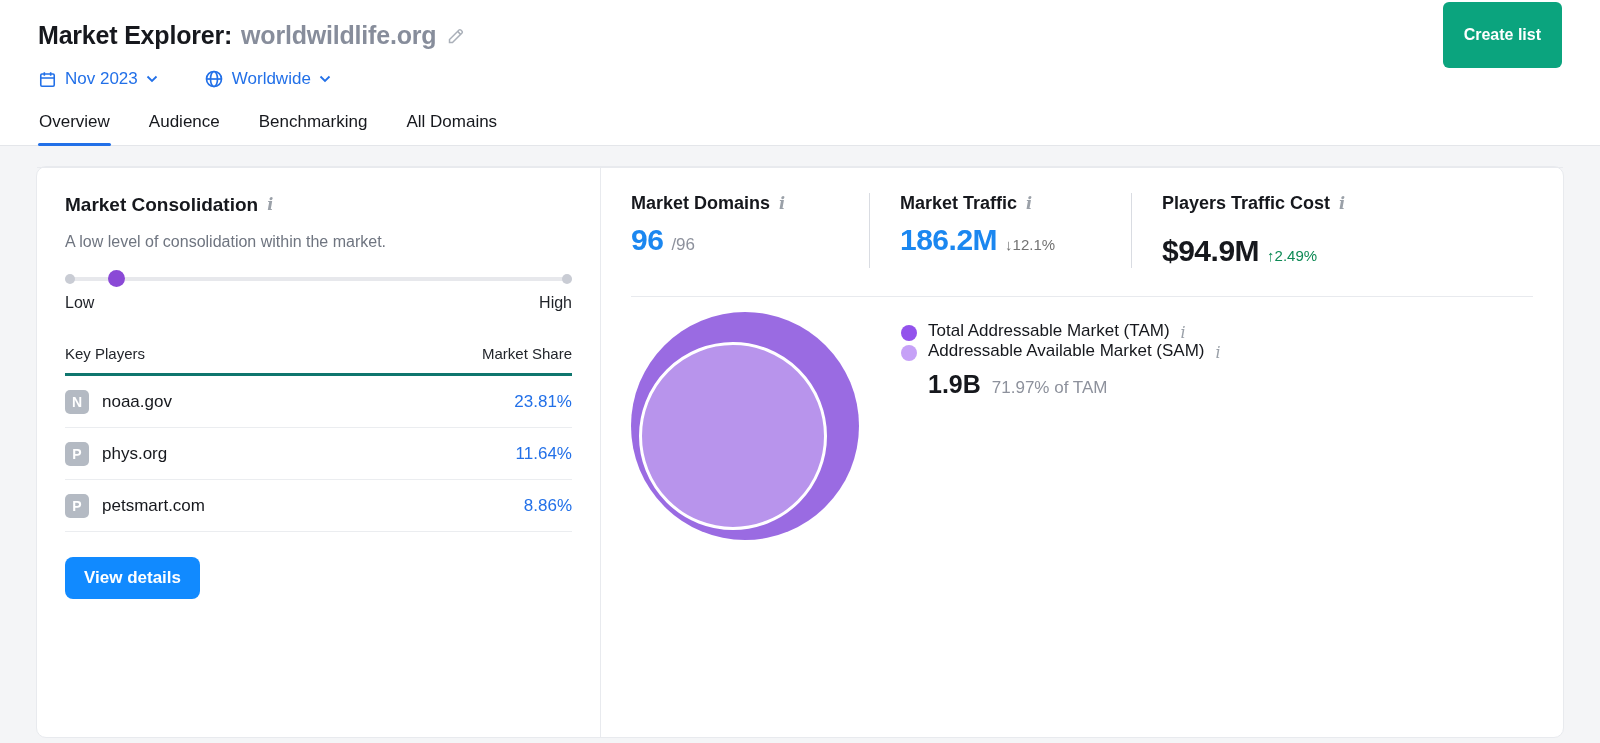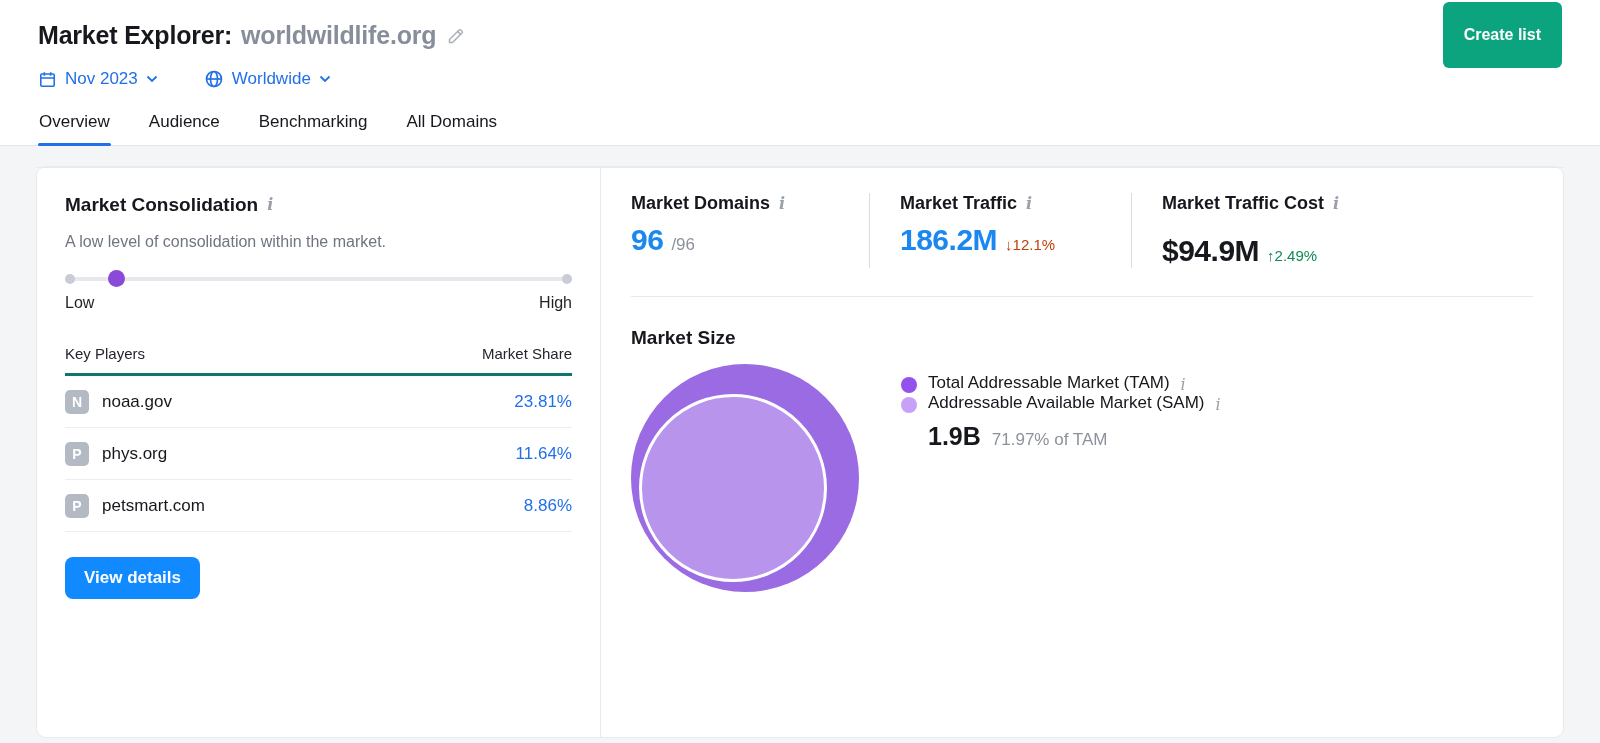--- a/index.html
+++ b/index.html
@@ -65,21 +65,21 @@
   .stats-row { display:flex; }
   .stat { padding-right:30px; }
   .stat + .stat { padding-left:30px; border-left:1px solid #d9dce2; }
   .stat.s1 { width:238px; } .stat.s2 { width:262px; }
   .stat-label { font-size:18px; font-weight:700; display:flex; align-items:center; gap:9px; white-space:nowrap; }
   .stat-value-row { margin-top:9px; display:flex; align-items:baseline; gap:8px; }
   .stat-value { font-size:30px; font-weight:700; letter-spacing:-0.5px; }
   .stat-value.blue { color:#1b87f0; }
   .stat-suffix { color:#8d919c; font-size:17px; }
   .stat-change { font-size:15px; }
-  .stat-change.down { color:#c2410c; }
+  .stat-change.down { color:#737373; }
   .stat-change.up { color:#0e8a55;margin-top:24px; }
 
   .right-divider { border:none; border-top:1px solid #e8eaee; margin-top:28px; }
   .market-size-title { font-size:19px; font-weight:700; margin-top:30px; }
   .market-size-body { display:flex; margin-top:15px; align-items:flex-start; }
   .bubble-wrap { position:relative; width:228px; height:228px; flex:none; }
   .bubble-outer { position:absolute; inset:0; border-radius:50%; background:#9a6be2; }
   .bubble-inner { position:absolute; left:8px; top:30px; width:188px; height:188px; border-radius:50%;
     background:#b894ec; border:3px solid #ffffff; }
   .legend { margin-left:42px; padding-top:9px; }
@@ -210,33 +210,32 @@
               <span class="info-icon">i</span>
             </div>
             <div class="stat-value-row">
               <span class="stat-value blue">186.2M</span>
               <span class="stat-change down">↓12.1%</span>
             </div>
           </div>
 
           <div class="stat s3">
             <div class="stat-label">
-              <span>Market Traffic Cost</span>
+              <span>Players Traffic Cost</span>
               <span class="info-icon">i</span>
             </div>
             <div class="stat-value-row">
               <span class="stat-value">$94.9M</span>
               <span class="stat-change up">↑2.49%</span>
             </div>
           </div>
         </div>
 
         <hr class="right-divider">
 
-        <div class="market-size-title">Market Size</div>
 
         <div class="market-size-body">
           <div class="bubble-wrap">
             <div class="bubble-outer"></div>
             <div class="bubble-inner"></div>
           </div>
 
           <div class="legend">
             <div class="legend-item">
               <div class="legend-label-row">

